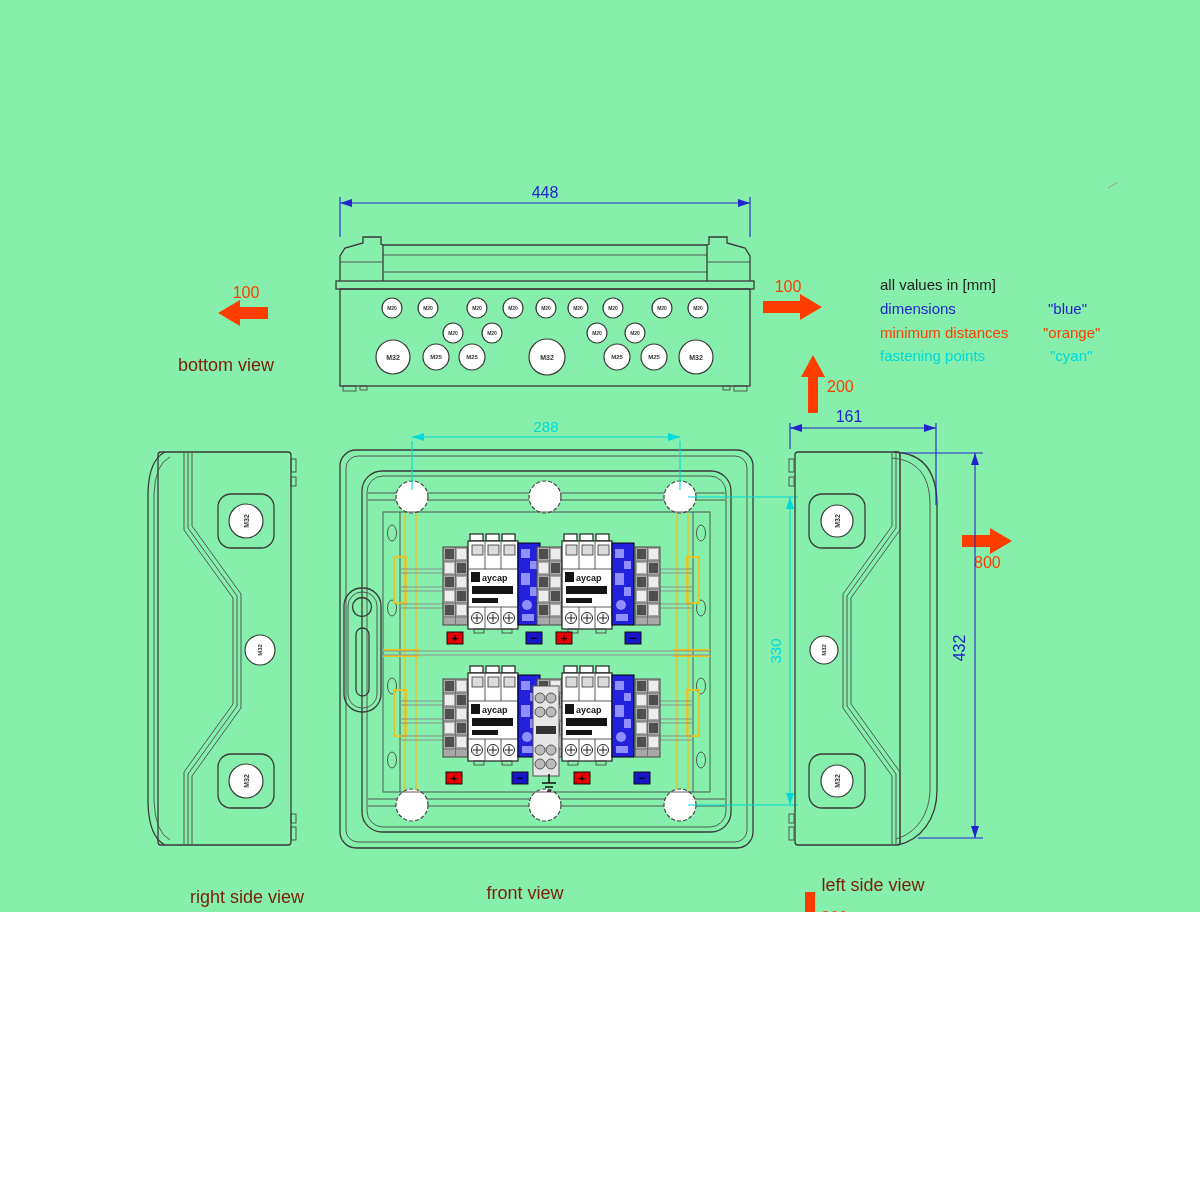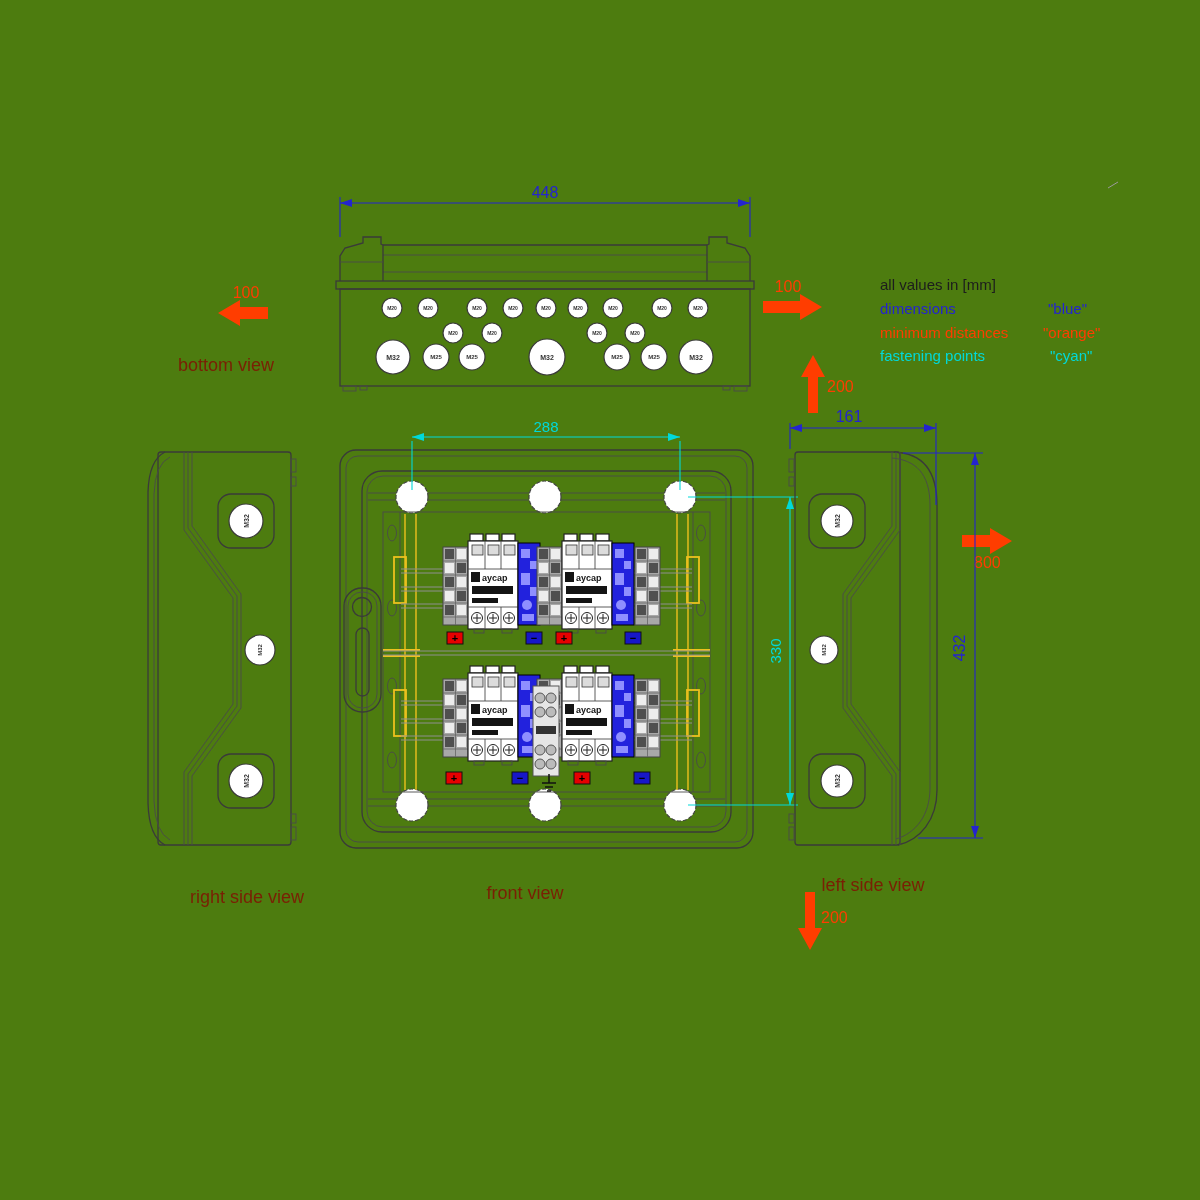--- a/index.html
+++ b/index.html
@@ -1,16 +1,16 @@
 <!DOCTYPE html>
 <html><head>
 <meta charset="utf-8">
 <style>
   html,body{margin:0;padding:0;background:#ffffff;}
-  #canvas{position:relative;width:1200px;height:1200px;background:#4d7c0f;overflow:hidden;}
+  #canvas{position:relative;width:1200px;height:912px;background:#86efac;overflow:hidden;}
   svg{font-family:"Liberation Sans", sans-serif;}
   .ln  {fill:none;stroke:#3a3a3a;stroke-width:1.3;}
   .ln2 {fill:none;stroke:#4a4a4a;stroke-width:0.9;}
   .lngr{fill:none;stroke:#8f8f8f;stroke-width:1;}
   .yel {fill:none;stroke:#eec11e;stroke-width:1.8;}
   .yelf{fill:none;stroke:#eec11e;stroke-width:1.4;}
   .blu {stroke:#2424cf;stroke-width:1.1;fill:none;}
   .bluf{fill:#2424cf;stroke:none;}
   .cya {stroke:#00d9d9;stroke-width:1.1;fill:none;}
   .cyaf{fill:#00d9d9;stroke:none;}

